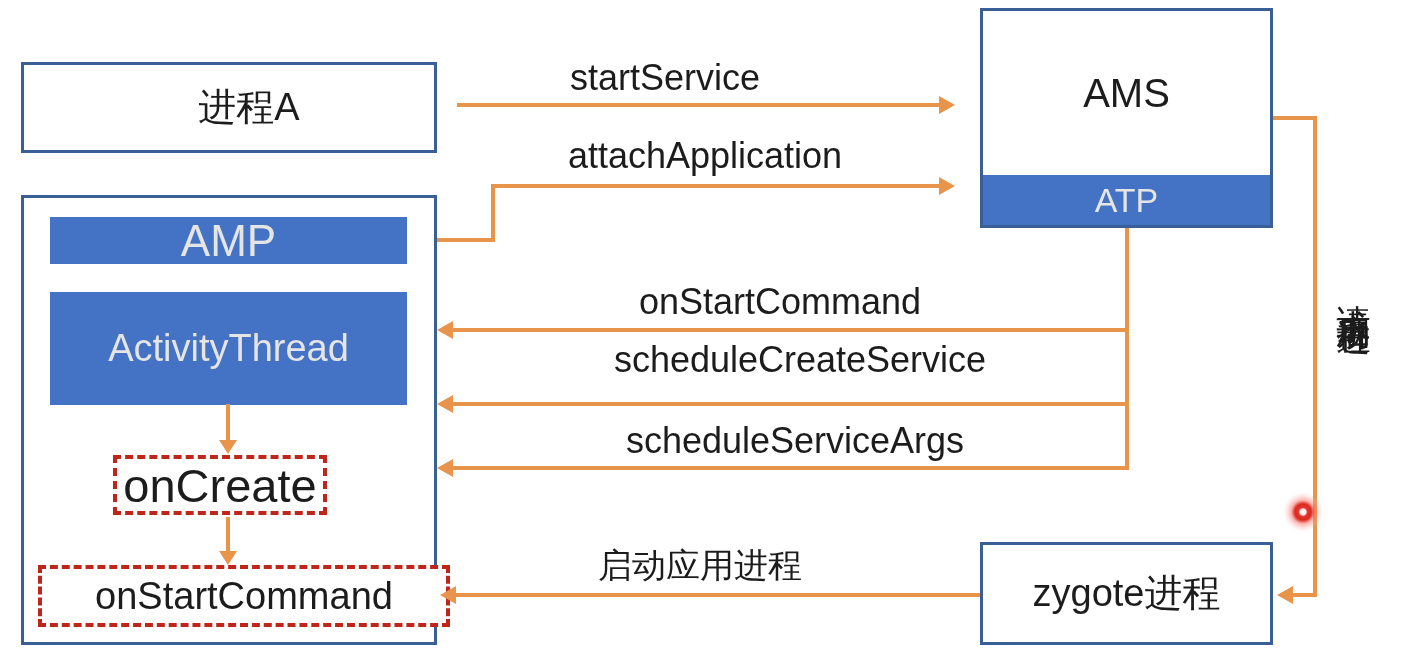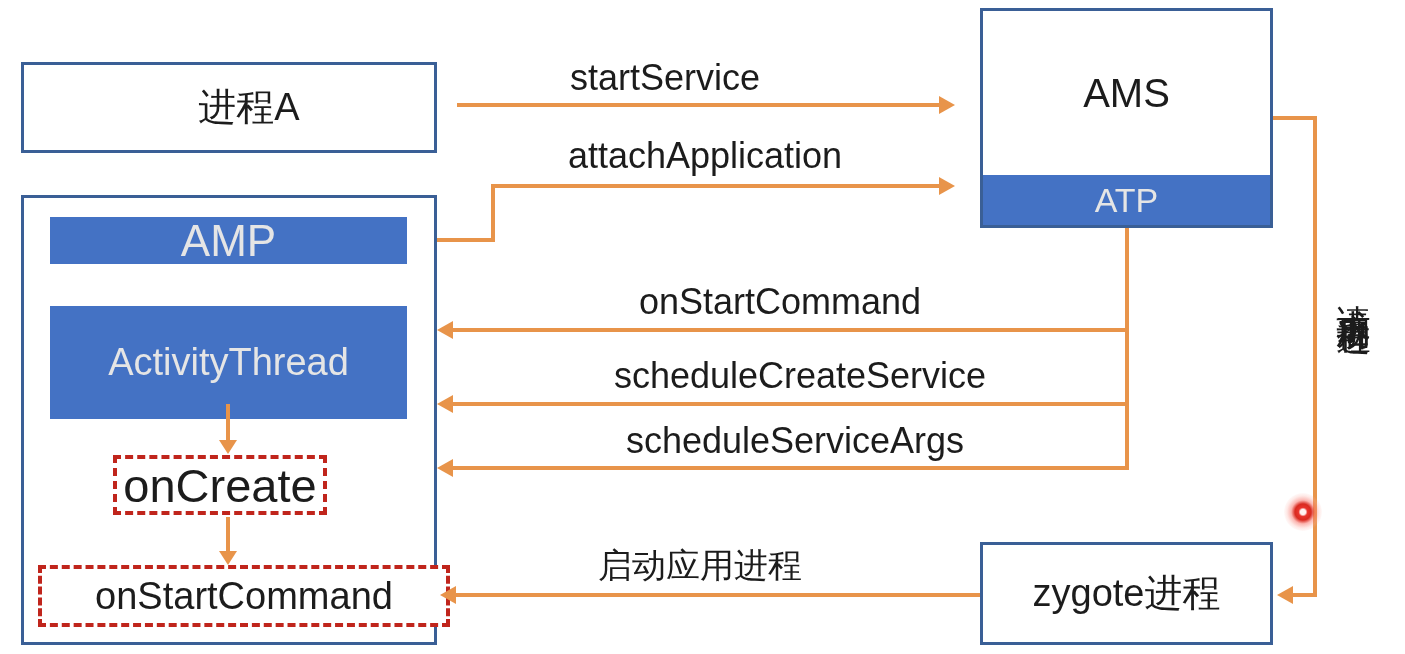--- a/index.html
+++ b/index.html
@@ -60,21 +60,21 @@
   <div class="box big" style="left:21px; top:62px; width:416px; height:91px;padding-left:40px;">
     <span>进程A</span>
   </div>
 
   <div class="box" style="left:21px; top:195px; width:416px; height:450px;"></div>
 
   <div class="bar" style="left:50px; top:217px; width:357px; height:47px; font-size:44px;">
     <span>AMP</span>
   </div>
 
-  <div class="bar big" style="left:50px; top:306px; width:357px; height:113px;">
+  <div class="bar big" style="left:50px; top:292px; width:357px; height:113px;">
     <span>ActivityThread</span>
   </div>
 
   <div class="vline" style="left:226px; top:404px; height:36px;"></div>
   <div class="ah-down" style="left:219px; top:440px;"></div>
 
   <div class="dashed" style="left:113px; top:455px; width:214px; height:60px; font-size:47px;">
     <span>onCreate</span>
   </div>
 
@@ -105,21 +105,21 @@
   <div class="vline" style="left:491px; top:184px; height:58px;"></div>
   <div class="hline" style="left:491px; top:184px; width:448px;"></div>
   <div class="ah-right" style="left:939px; top:177px;"></div>
 
   <div class="vline" style="left:1125px; top:228px; height:242px;"></div>
 
   <div class="lbl" style="left:580px; top:282px; width:400px;">onStartCommand</div>
   <div class="hline" style="left:451px; top:328px; width:678px;"></div>
   <div class="ah-left" style="left:437px; top:321px;"></div>
 
-  <div class="lbl" style="left:590px; top:356px; width:420px;">scheduleCreateService</div>
+  <div class="lbl" style="left:590px; top:340px; width:420px;">scheduleCreateService</div>
   <div class="hline" style="left:451px; top:402px; width:678px;"></div>
   <div class="ah-left" style="left:437px; top:395px;"></div>
 
   <div class="lbl" style="left:585px; top:421px; width:420px;">scheduleServiceArgs</div>
   <div class="hline" style="left:451px; top:466px; width:678px;"></div>
   <div class="ah-left" style="left:437px; top:459px;"></div>
 
   <div class="hline" style="left:1273px; top:116px; width:44px;"></div>
   <div class="vline" style="left:1313px; top:116px; height:481px;"></div>
   <div class="hline" style="left:1293px; top:593px; width:24px;"></div>

